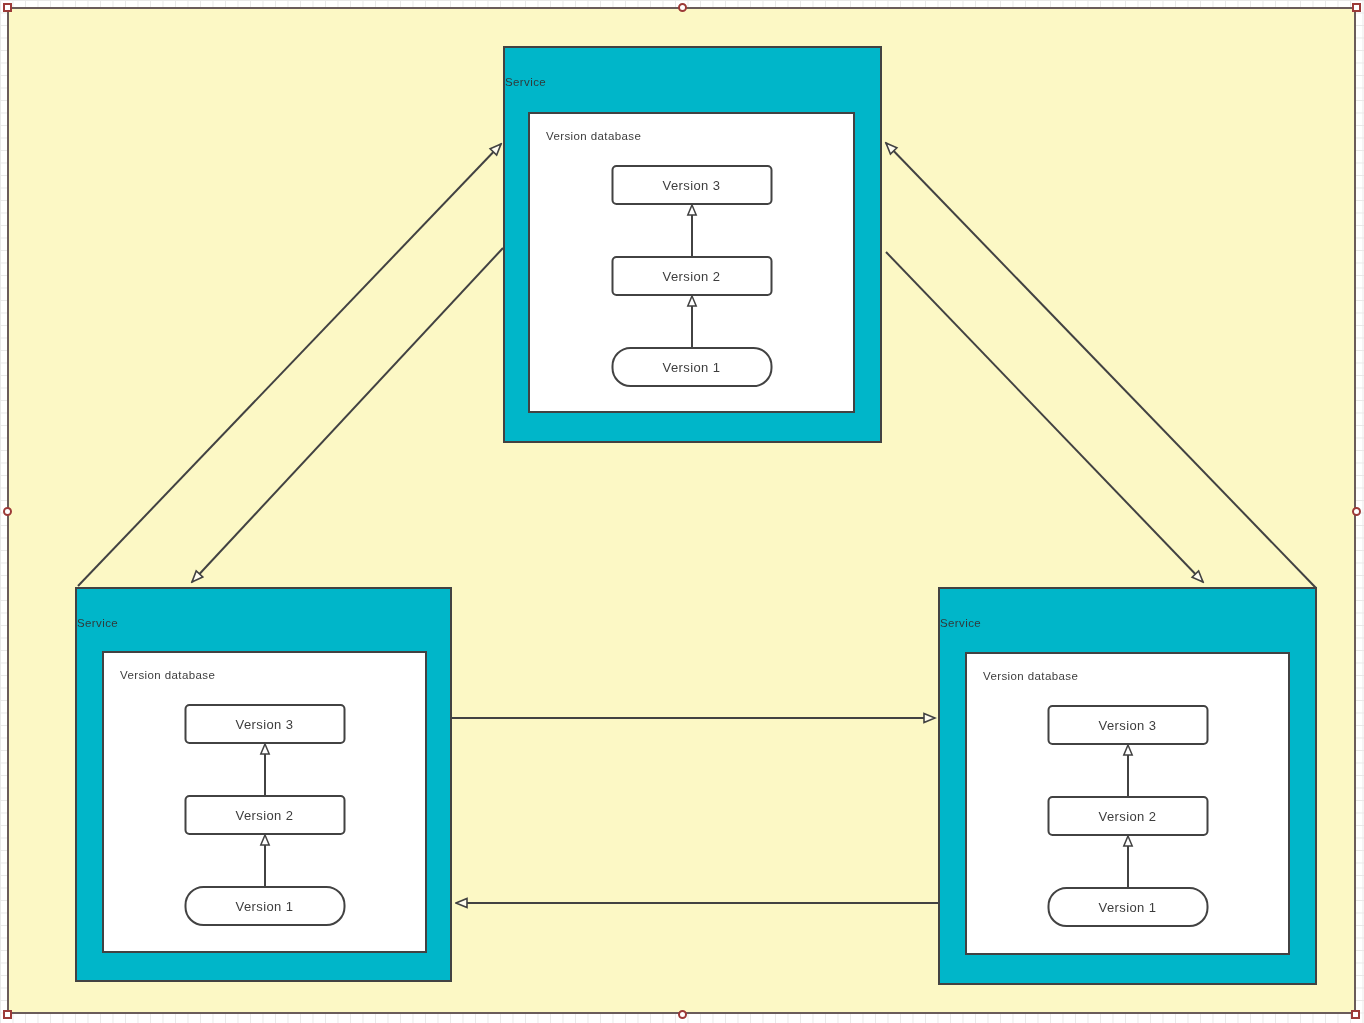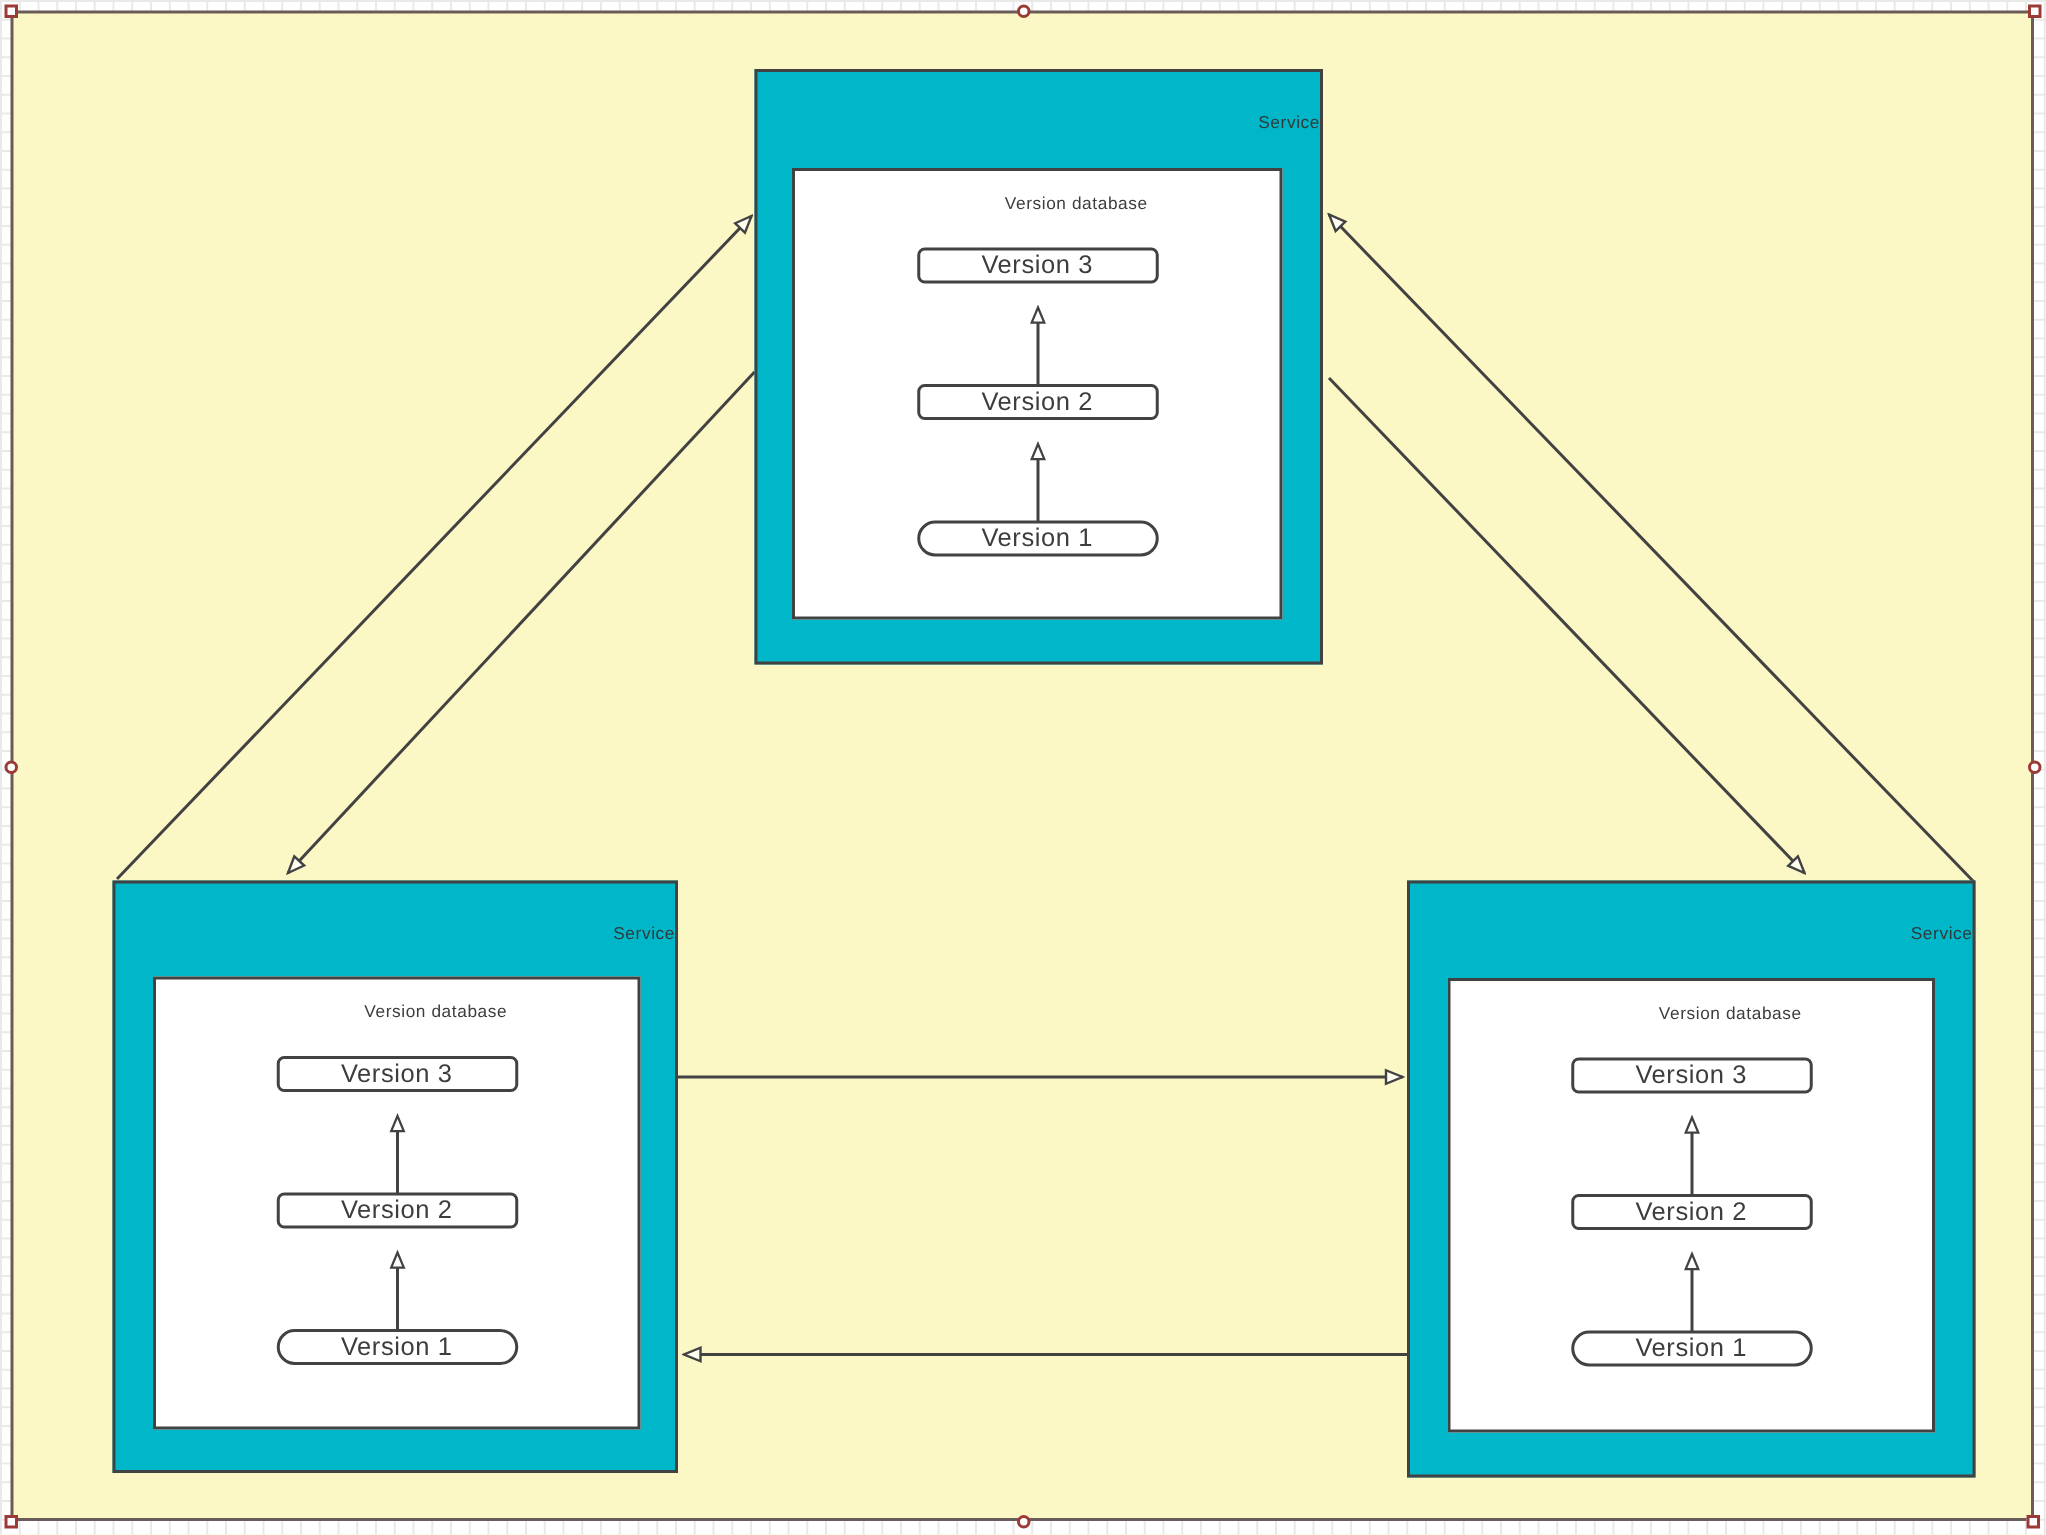--- a/index.html
+++ b/index.html
@@ -16,39 +16,39 @@
     position:absolute;left:7px;top:7px;width:1349px;height:1007px;
     background:#fcf8c5;border:2px solid #6a5c5a;box-sizing:border-box;
   }
   .service{
     position:absolute;background:#00b6c9;border:2px solid #424242;box-sizing:border-box;
   }
   .svc-top{left:503px;top:46px;width:379px;height:397px;}
   .svc-bl {left:75px; top:587px;width:377px;height:395px;}
   .svc-br {left:938px;top:587px;width:379px;height:398px;}
   .service-title{
-    position:absolute;left:0;right:0;top:28px;text-align:right;
+    position:absolute;left:0;right:0;top:28px;text-align:left;
     font-size:11.5px;letter-spacing:.4px;color:#2f3a3b;
   }
   .db{
     position:absolute;background:#ffffff;border:2px solid #424242;box-sizing:border-box;
   }
   .svc-top .db{left:23px;top:64px;width:327px;height:301px;}
   .svc-bl  .db{left:25px;top:62px;width:325px;height:302px;}
   .svc-br  .db{left:25px;top:63px;width:325px;height:303px;}
   .db-title{
-    position:absolute;left:16px;right:0;top:16px;text-align:center;
-    font-size:11.5px;letter-spacing:.4px;color:#3d3d3d;margin-left:36px;
+    position:absolute;left:16px;right:0;top:16px;text-align:left;
+    font-size:11.5px;letter-spacing:.4px;color:#3d3d3d;
   }
   .vbox{
     position:absolute;left:50%;transform:translateX(-50%);
-    width:161px;height:24px;border:2px solid #424242;border-radius:5px;
+    width:161px;height:40px;border:2px solid #424242;border-radius:5px;
     box-sizing:border-box;background:#ffffff;
     display:flex;align-items:center;justify-content:center;
-    font-size:17px;letter-spacing:.4px;color:#3d3d3d;
+    font-size:13px;letter-spacing:.4px;color:#3d3d3d;
   }
   .v3{top:51px;} .v2{top:142px;} .v1{top:233px;border-radius:19px;}
   .varrow{position:absolute;left:50%;transform:translateX(-50%);width:16px;height:54px;}
   .va1{top:89px;} .va2{top:180px;}
   #connectors{position:absolute;left:0;top:0;width:1364px;height:1023px;}
   .handle{position:absolute;width:9px;height:9px;background:#ffffff;
     border:2px solid #9c3a38;box-sizing:border-box;}
   .handle.circle{border-radius:50%;}
 </style>
 </head>

